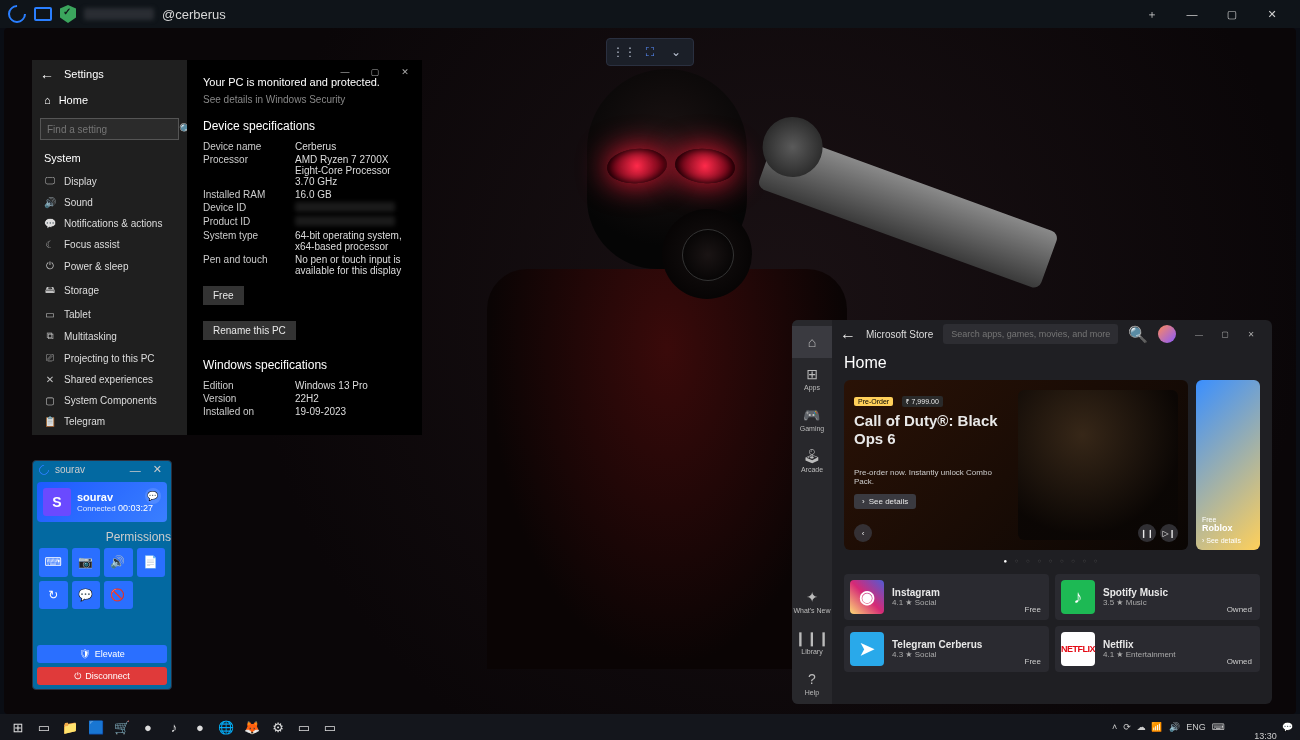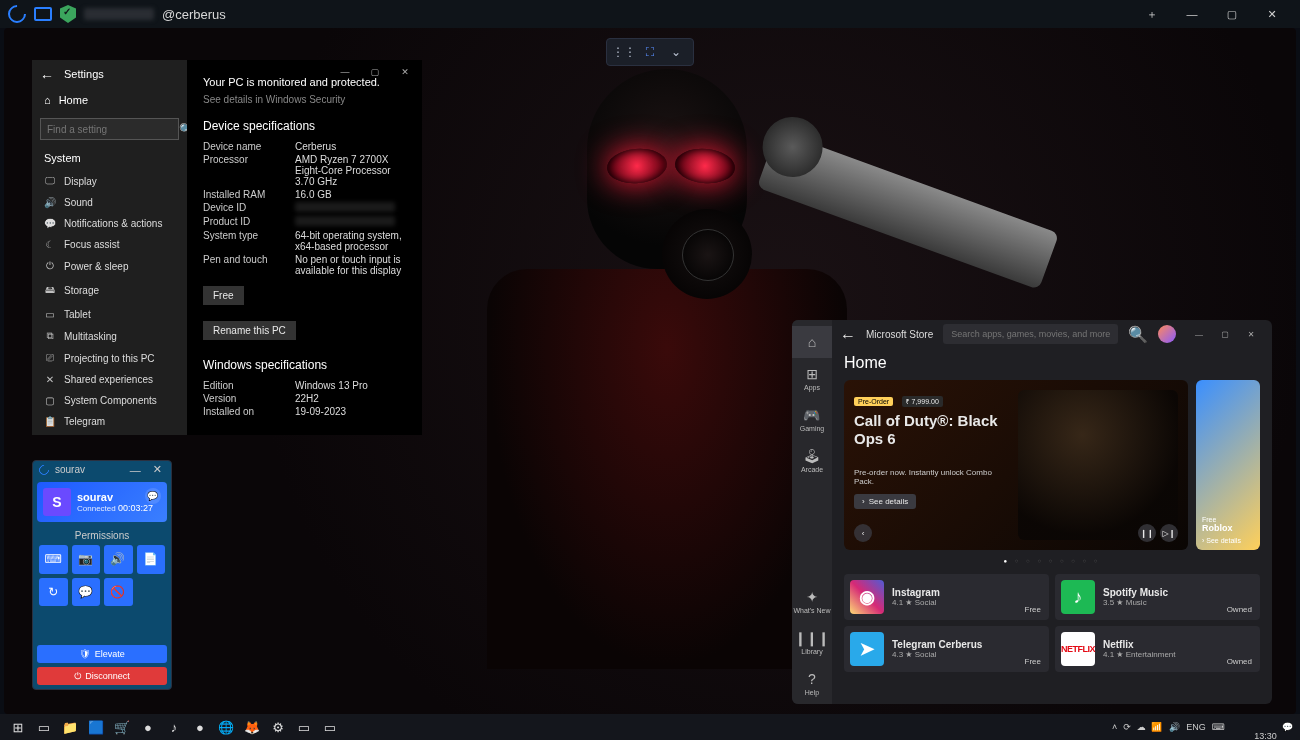--- a/index.html
+++ b/index.html
@@ -55,31 +55,31 @@
   .sm-line { font-size: 11px; margin: 6px 0; color: #fff; }
   .sm-link { font-size: 10px; color: #888; margin-bottom: 14px; display: block; cursor: pointer; }
   .sm-sec { font-size: 12px; margin: 10px 0 8px; color: #fff; }
   .spec-row { display: flex; font-size: 10px; margin: 2px 0; color: #ccc; }
   .spec-k { width: 92px; flex-shrink: 0; }
   .spec-v { color: #ddd; }
   .obscured-bar { height: 10px; width: 100px; background: #1a1a1a; border-radius: 2px; filter: blur(2px); display: inline-block; }
   .sm-btn { display: inline-block; background: #333; padding: 4px 10px; font-size: 10px; margin: 8px 0; cursor: pointer; }
 
   
-  .remote { position: absolute; left: 32px; top: 460px; width: 140px; height: 230px; background: #0c4a6e; border: 1px solid #2a3040; border-radius: 4px; z-index: 25; display: flex; flex-direction: column; font-size: 10px; }
+  .remote { position: absolute; left: 32px; top: 460px; width: 140px; height: 230px; background: #0369a1; border: 1px solid #2a3040; border-radius: 4px; z-index: 25; display: flex; flex-direction: column; font-size: 10px; }
   .remote-titlebar { display: flex; align-items: center; padding: 2px 6px; gap: 6px; font-size: 10px; color: #ccc; }
   .remote-titlebar .spacer { flex: 1; }
   .remote-titlebar .wc { cursor: pointer; font-size: 11px; padding: 0 3px; }
   .remote-card { margin: 4px; background: linear-gradient(135deg, #1e5aff, #3a7fff); border-radius: 4px; padding: 6px; display: flex; gap: 6px; align-items: center; position: relative; }
   .avatar-sq { width: 28px; height: 28px; background: #6a4aff; border-radius: 3px; display: flex; align-items: center; justify-content: center; font-size: 14px; font-weight: bold; color: #fff; }
   .rc-name { font-size: 11px; color: #fff; font-weight: 600; }
   .rc-status { font-size: 8px; color: #e0eaff; }
   .rc-timer { font-size: 9px; color: #fff; margin-top: 2px; }
   .chat-bub { position: absolute; right: 6px; top: 6px; width: 16px; height: 16px; background: #fff2; border-radius: 50%; display: flex; align-items: center; justify-content: center; font-size: 9px; cursor: pointer; }
-  .perm-label { text-align: center; font-size: 10px; padding: 4px 0; color: #ccc; }
+  .perm-label { text-align: right; font-size: 12px; padding: 4px 0; color: #ccc; }
   .perm-grid { display: grid; grid-template-columns: repeat(4, 1fr); gap: 4px; padding: 0 6px; }
   .perm-btn { aspect-ratio: 1; background: #2a6fff; border-radius: 3px; display: flex; align-items: center; justify-content: center; color: #fff; font-size: 12px; cursor: pointer; }
   .remote-footer { margin-top: auto; padding: 4px; display: flex; flex-direction: column; gap: 4px; }
   .rf-btn { height: 18px; border-radius: 3px; display: flex; align-items: center; justify-content: center; font-size: 9px; gap: 4px; cursor: pointer; }
   .rf-elevate { background: #2a6fff; color: #fff; }
   .rf-disconnect { background: #e03a3a; color: #fff; }
 
   
   .store { position: absolute; right: 28px; top: 320px; width: 480px; height: 384px; background: #1f1f23; border-radius: 6px; display: flex; overflow: hidden; z-index: 22; }
   .store-sidenav { width: 40px; background: #28282c; display: flex; flex-direction: column; align-items: center; padding-top: 6px; gap: 0; }

